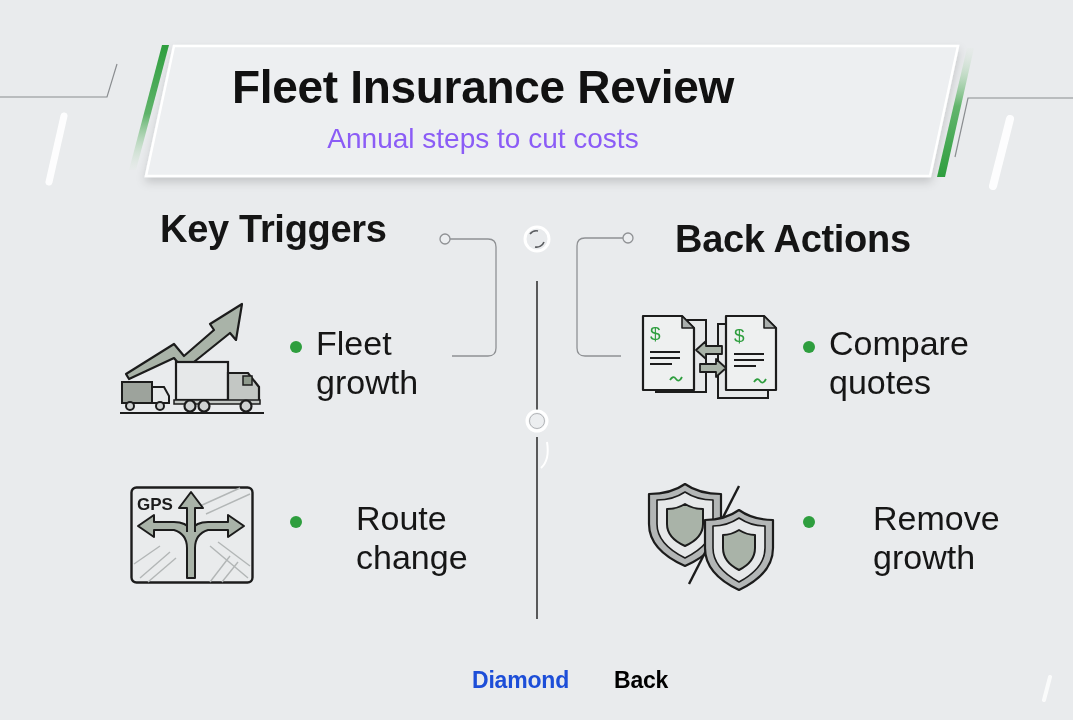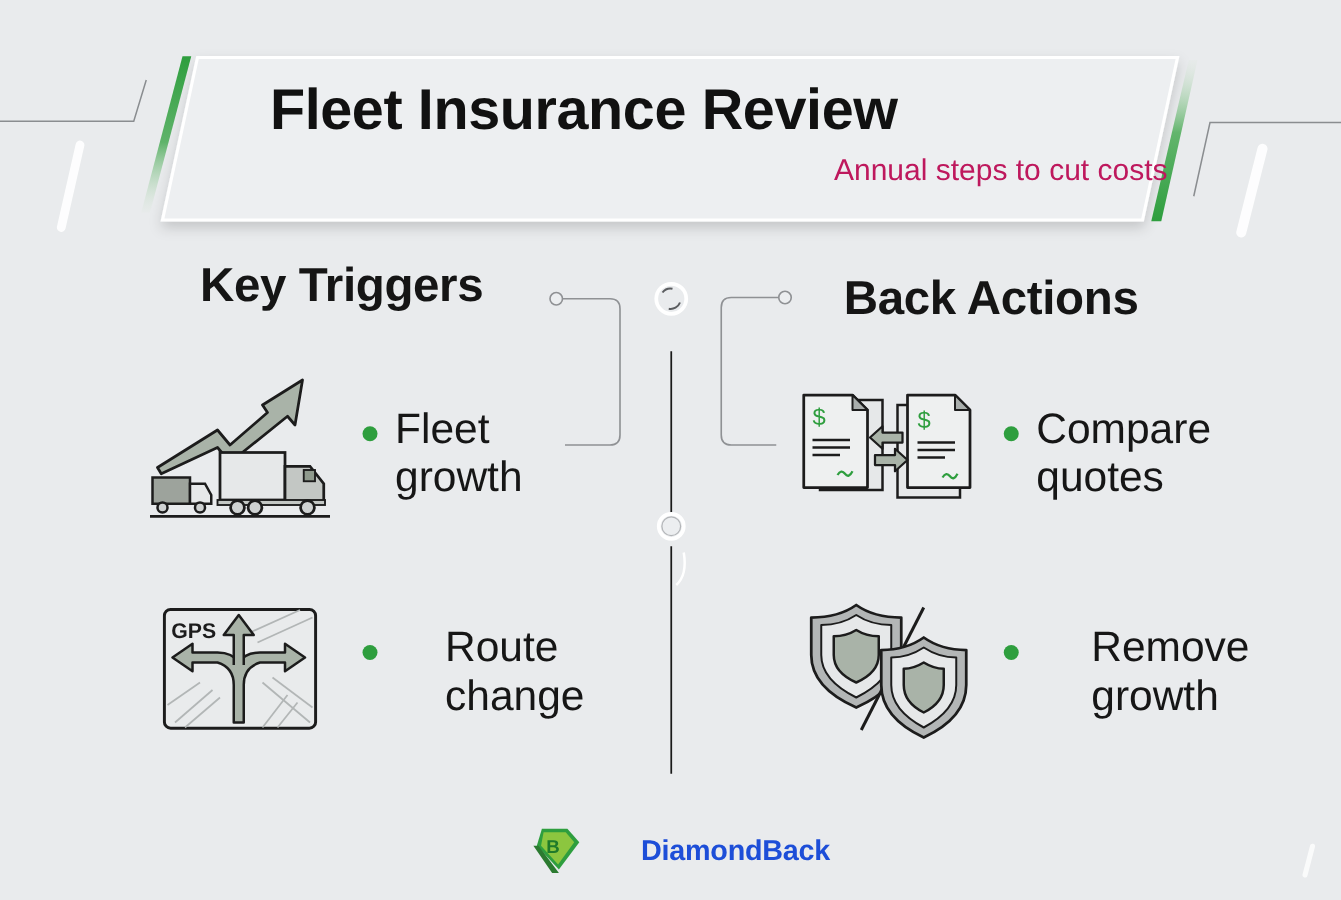--- a/index.html
+++ b/index.html
@@ -17,21 +17,21 @@
     position: absolute; left: 128px; top: 44px; width: 820px; height: 132px;
   }
   .banner-svg { position: absolute; left: 0; top: 0; }
   .title {
     position: absolute; left: 0; right: 0; top: 60px;
     text-align: center; font-size: 46px; font-weight: bold; color: #111;
     letter-spacing: -0.3px;
   }
   .subtitle {
     position: absolute; left: 0; right: 0; top: 123px;
-    text-align: right; font-size: 24px; color: #be185d;
+    text-align: center; font-size: 28px; color: #8b5cf6;
   }
 
   .section-heading {
     position: absolute; font-size: 38px; font-weight: bold; color: #151515;
     letter-spacing: -0.3px;
   }
 
   .item {
     position: absolute; display: flex; align-items: flex-start;
   }
@@ -44,39 +44,39 @@
   }
 
   .icon { position: absolute; }
 
   .footer-logo {
     position: absolute; left: 424px; top: 651px; width: 240px; height: 58px;
     display: flex; align-items: center;
   }
   .brand-text { font-size: 23px; font-weight: bold; margin-left: 8px; letter-spacing: -0.2px; }
   .brand-a { color: #1d4ed8; margin-left: 40px; }
-  .brand-b { color: #1d4ed8; }
+  .brand-b { color: #000000; padding-left: 45px; }
 </style>
 </head>
 <body>
 
 <svg class="abs" style="left:0;top:0" width="1073" height="720">
 
   <polyline points="0,97 107,97 117,64" fill="none" stroke="#8a8d90" stroke-width="1.2"></polyline>
 
   <line x1="64" y1="116" x2="49" y2="182" stroke="#ffffff" stroke-width="7" stroke-linecap="round" opacity="0.95"></line>
 
   <polyline points="1073,98 968,98 955,157" fill="none" stroke="#8a8d90" stroke-width="1.2"></polyline>
 
   <line x1="1010" y1="119" x2="993" y2="186" stroke="#ffffff" stroke-width="8" stroke-linecap="round" opacity="0.95"></line>
 
   <line x1="1050" y1="677" x2="1044" y2="700" stroke="#ffffff" stroke-width="4" stroke-linecap="round" opacity="0.8"></line>
 </svg>
 
-<div class="banner" style="left:0;top:0;width:934px;height:200px;">
+<div class="banner" style="left:16px;top:0;width:934px;height:200px;">
   <svg class="banner-svg" width="1073" height="200">
     <defs>
       <linearGradient id="gl" x1="0" y1="0" x2="0" y2="1">
         <stop offset="0" stop-color="#2e9e3e"></stop>
         <stop offset="0.55" stop-color="#5fb36a"></stop>
         <stop offset="1" stop-color="#dfe8df" stop-opacity="0.2"></stop>
       </linearGradient>
       <linearGradient id="gr" x1="0" y1="1" x2="0" y2="0">
         <stop offset="0" stop-color="#2e9e3e"></stop>
         <stop offset="0.55" stop-color="#63b56d"></stop>

